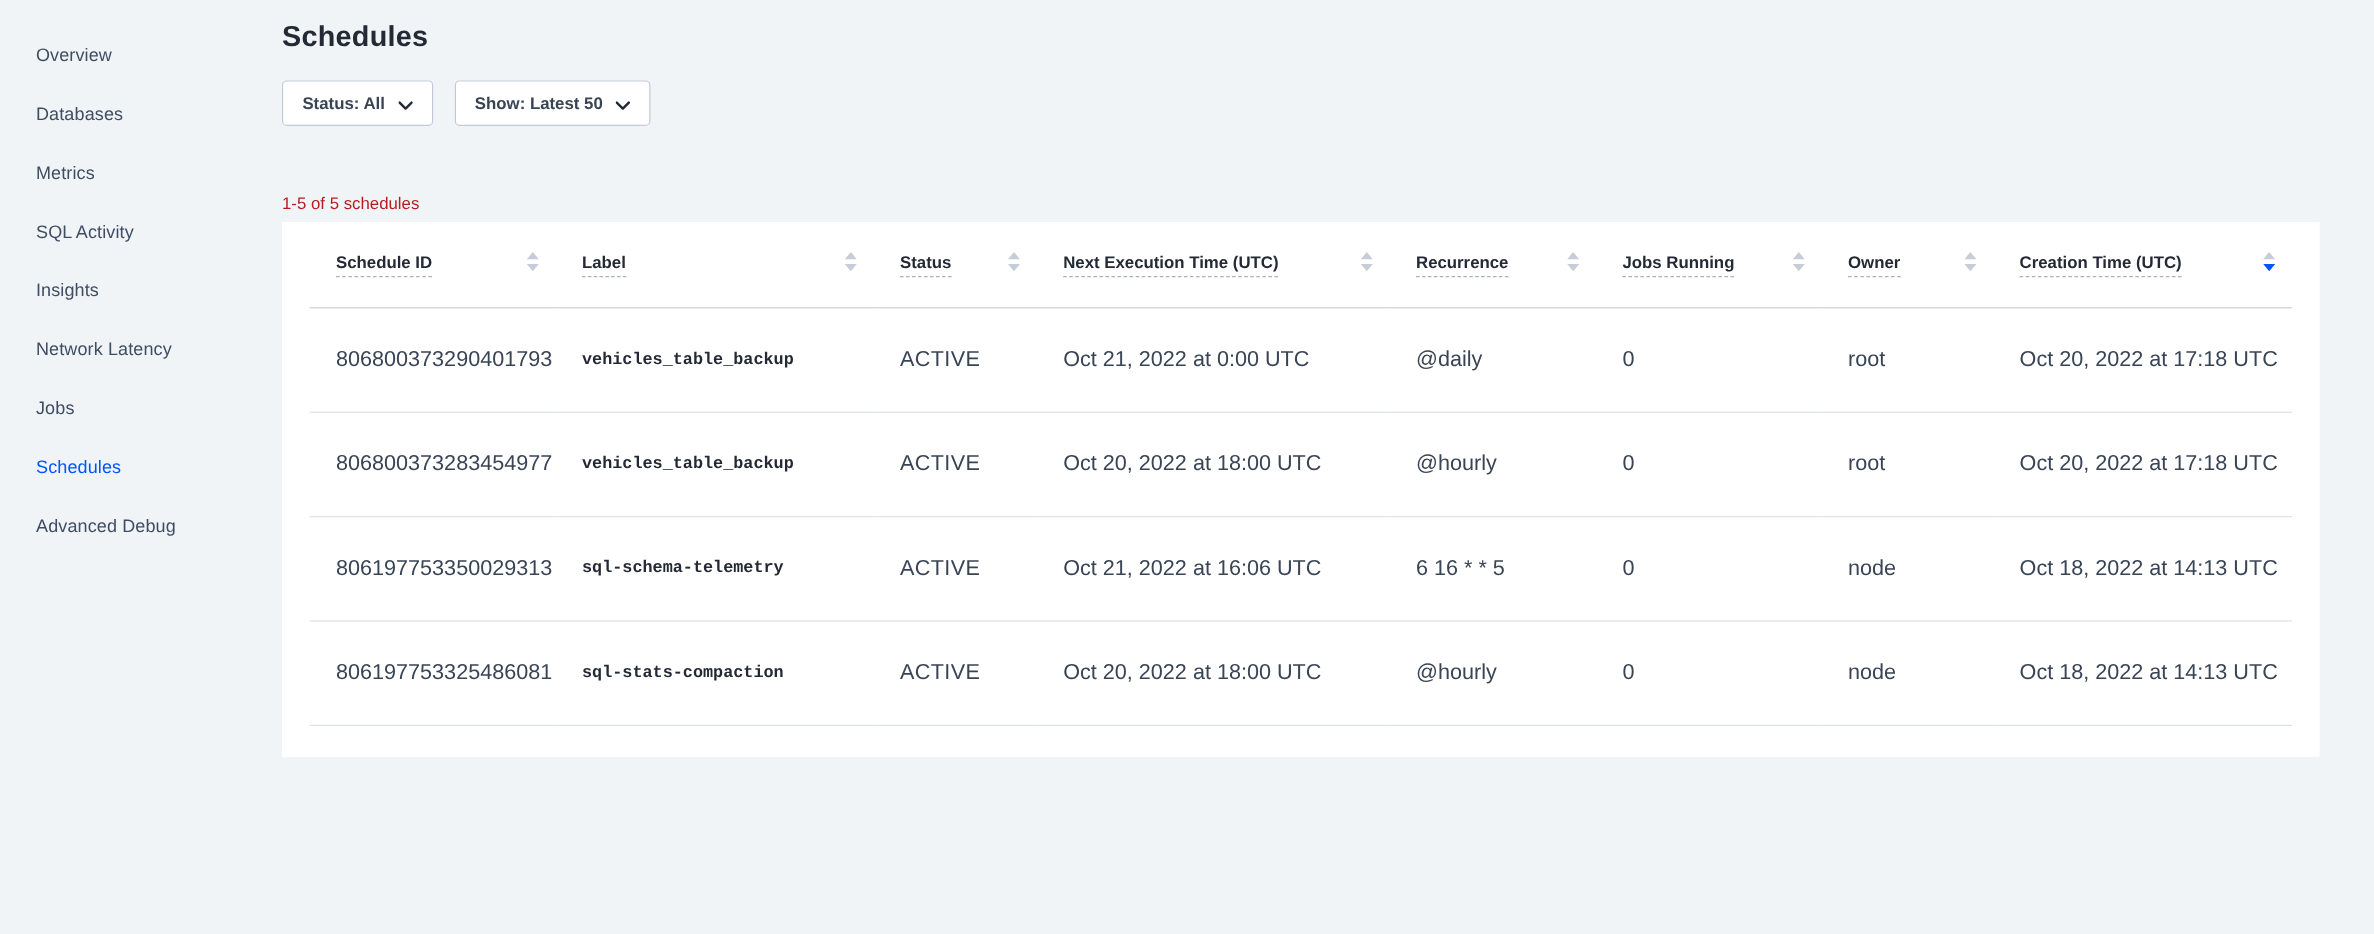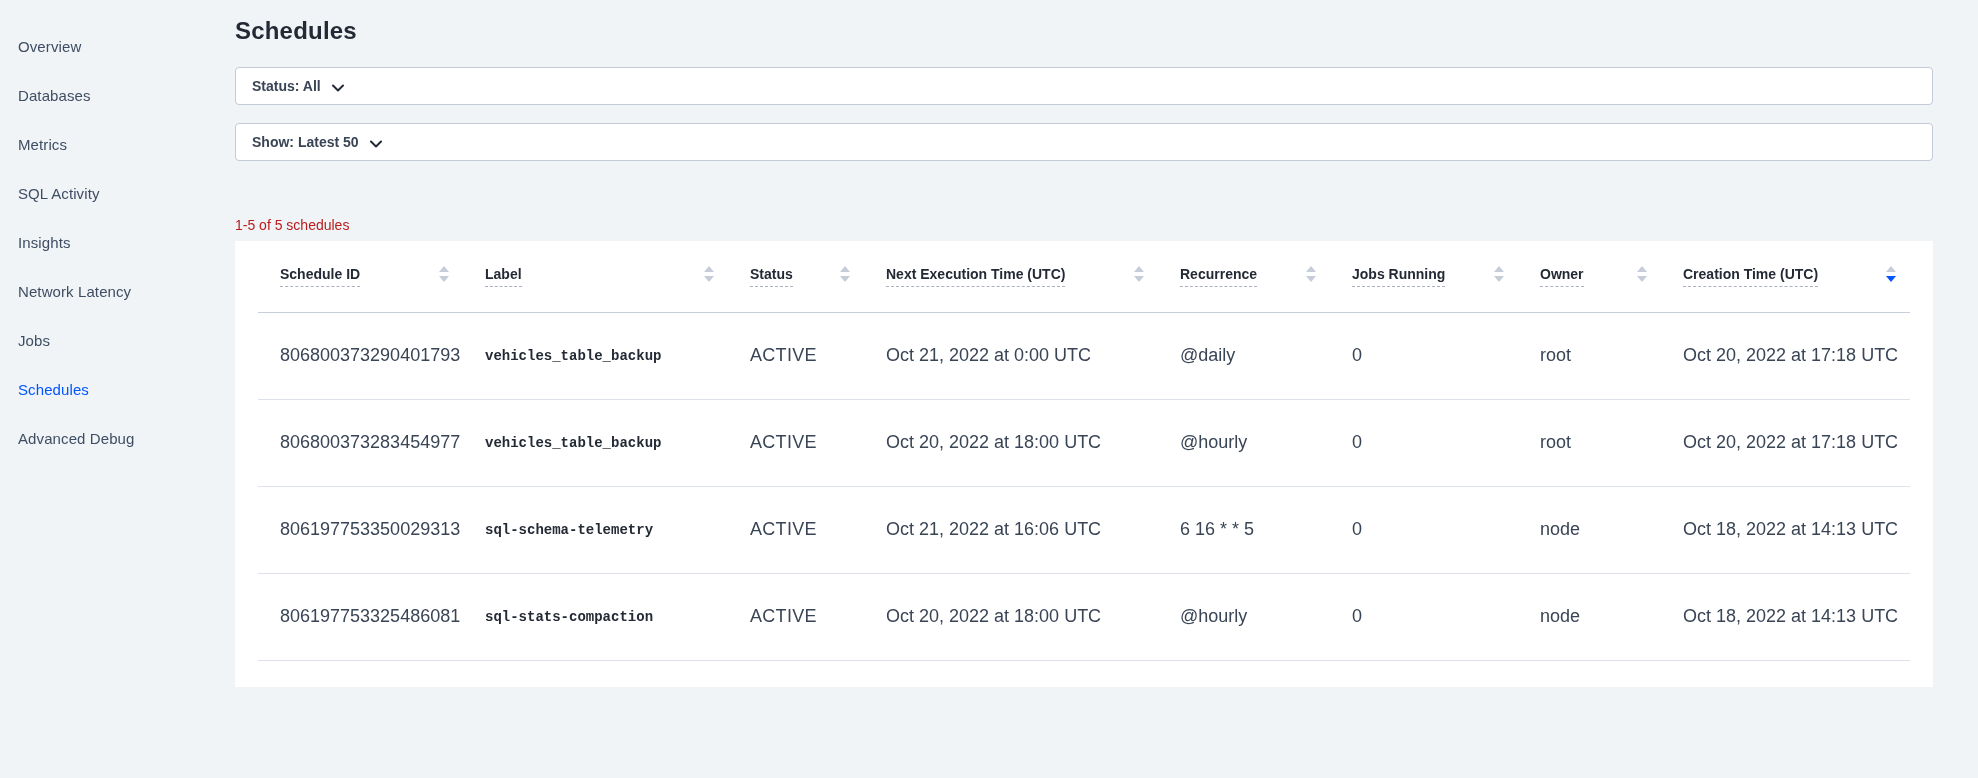--- a/index.html
+++ b/index.html
@@ -6,51 +6,51 @@
   html, body { margin: 0; padding: 0; }
   body {
     width: 1978px; height: 778px; overflow: hidden;
     background: #f0f4f7;
     font-family: "Liberation Sans", sans-serif;
     color: #394455;
   }
   .app { display: flex; width: 100%; height: 100%; }
 
   
-  .sidebar { width: 235px; flex: 0 0 235px; padding: 22px 0 0 18px; }
+  .sidebar { width: 235px; flex: 0 0 235px; padding: 22px 0 0 30px; }
   .nav-item {
     height: 49px; display: flex; align-items: center;
     font-size: 15px; color: #3f4d63; cursor: pointer; letter-spacing: .1px;
   }
   .nav-item.active { color: #0055ff; }
 
   
   .main { flex: 1 1 auto; padding: 0 45px 0 0; }
   .page-title {
     margin: 16px 0 0 0; font-size: 24px; line-height: 30px;
     font-weight: bold; color: #242a35; letter-spacing: .2px;
   }
-  .filters { margin-top: 21px; display: flex; gap: 18px; flex-direction: column; }
+  .filters { margin-top: 21px; display: flex; gap: 18px; }
   .filter-btn {
     height: 38px; background: #ffffff; border: 1px solid #c4cbd8; border-radius: 4px;
     padding: 0 16px; display: inline-flex; align-items: center; gap: 11px;
     font-size: 14px; font-weight: bold; color: #394455; cursor: pointer;
   }
   .chevron { display: inline-block; margin-top: 1px; }
   .results-count { margin-top: 56px; font-size: 14px; line-height: 16px; color: #b91c1c; }
 
   
   .card { margin-top: 8px; background: #ffffff; padding: 0 23px 26px 23px; }
   table { width: 100%; border-collapse: collapse; table-layout: fixed; }
   th {
     height: 71px; text-align: left; vertical-align: middle;
     border-bottom: 1px solid #c9cfda; padding: 0; cursor: pointer;
   }
   .th-inner {
-    display: flex; align-items: center; justify-content: space-between;
+    display: flex; align-items: flex-end; justify-content: space-between;
     padding: 0 14px 0 22px;
   }
   .th-label {
     font-size: 14px; font-weight: bold; color: #242a35;
     border-bottom: 1px dashed #aab2c1; padding-bottom: 4px; white-space: nowrap;
   }
   .sort-icon { flex: 0 0 auto; margin-left: 8px; }
   .sort-icon .caret { fill: #c7ccd9; }
   th.th-sorted .caret-down { fill: #0055ff; }
   td {

